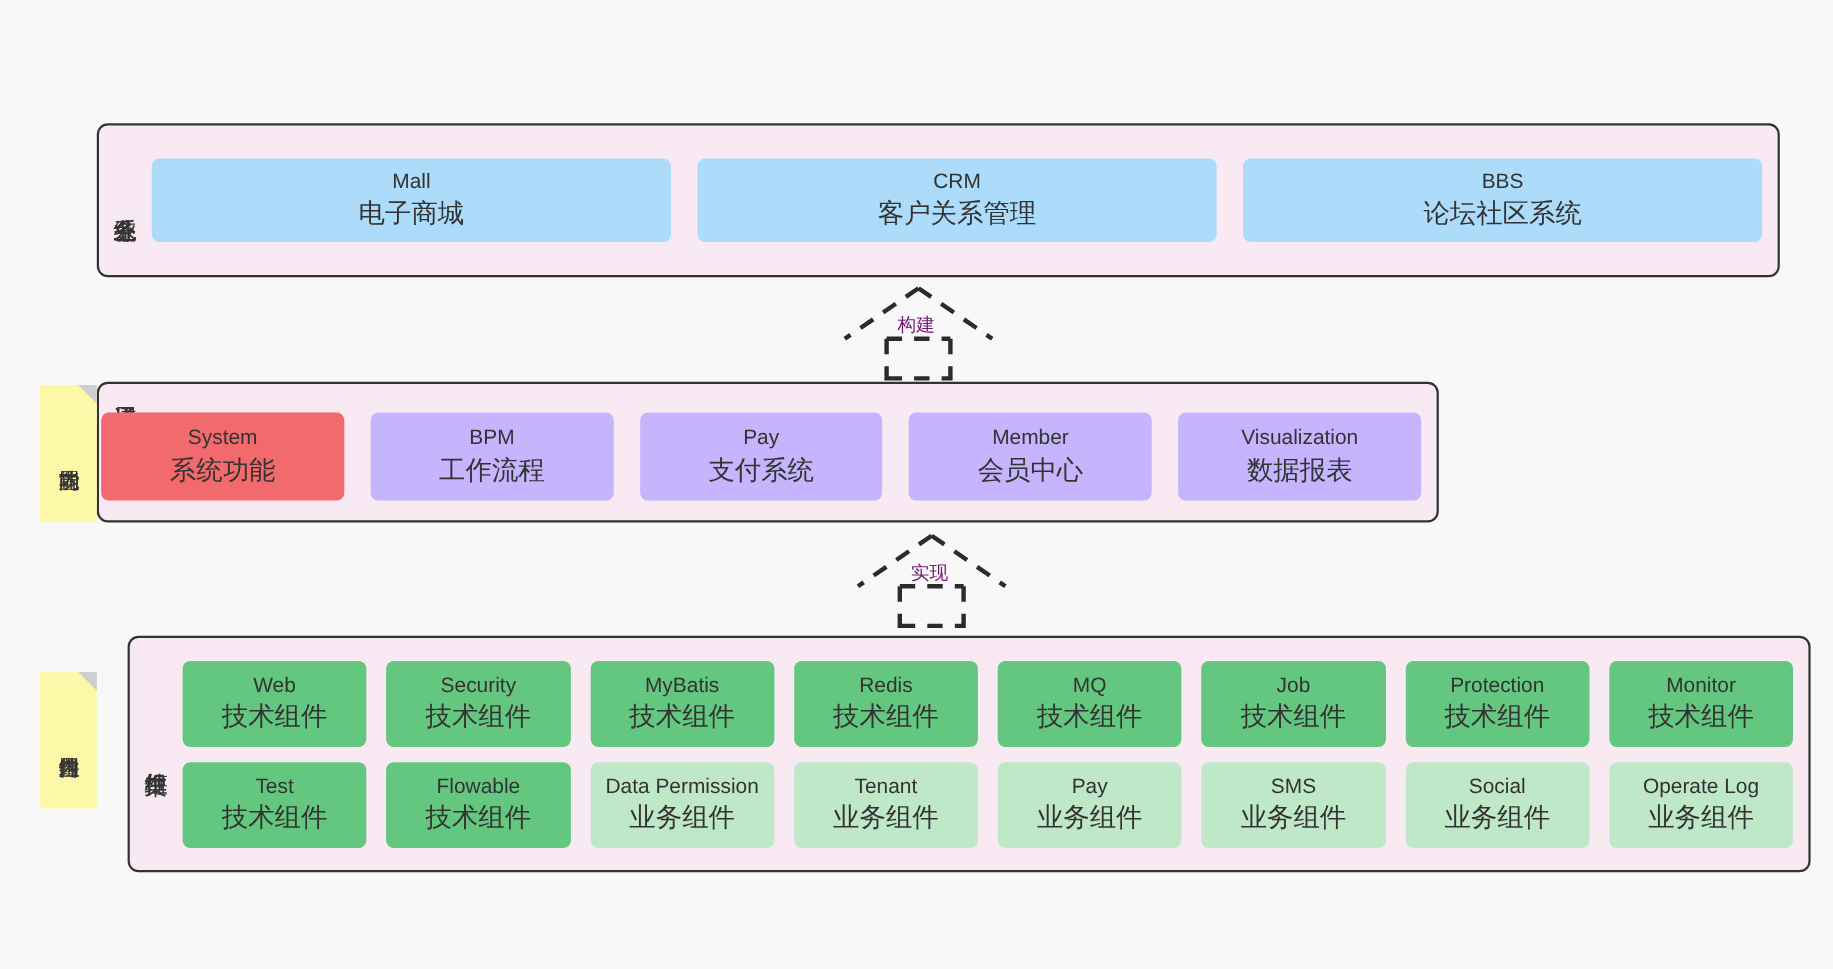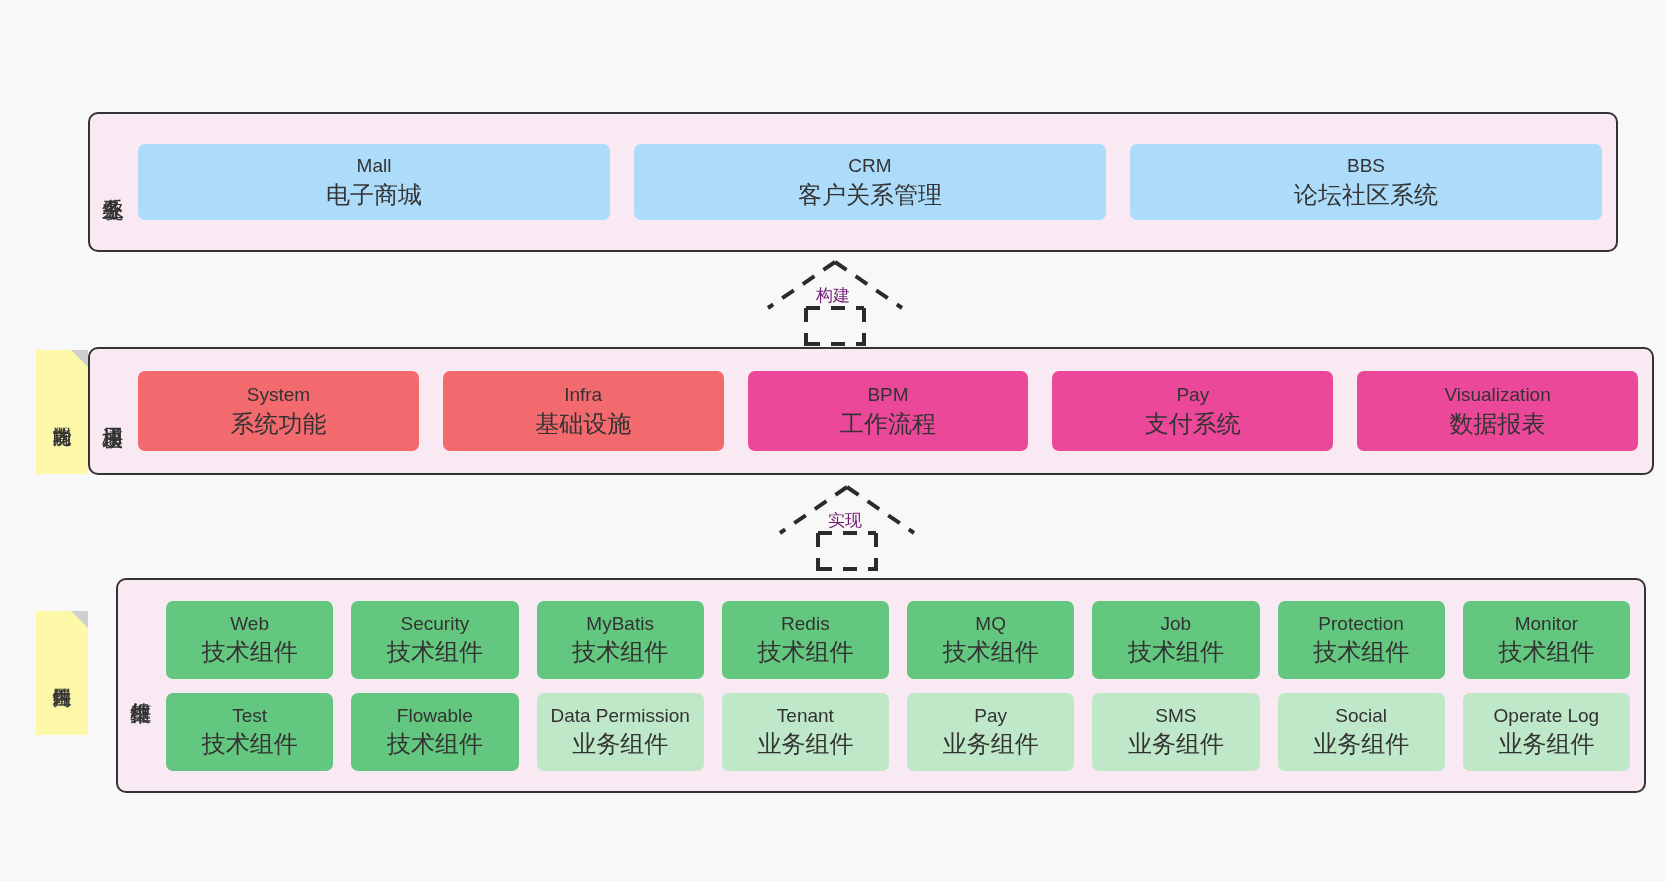--- a/index.html
+++ b/index.html
@@ -65,30 +65,30 @@
     line-height:1.30;
     color:#333333;
     box-sizing:border-box;
     padding:6px 4px;
   }
   .card .en{font-size:19px;}
   .card .cn{font-size:24px;}
 
   .c-blue{background:#ADDCFB;}
   .c-red{background:#F2696E;}
-  .c-pink{background:#ec4899;}
+  .c-pink{background:#c4b5fd;}
   .c-green{background:#64C77F;}
   .c-lgreen{background:#BFE8C8;}
 
   
   #layer-business{left:88px;top:112px;width:1530px;height:140px;}
   #layer-business .layer-body{padding:0 14px 0 2px;}
   #layer-business .card{height:76px;}
 
-  #layer-common{left:88px;top:347px;width:1566px;height:128px;}
+  #layer-common{left:88px;top:347px;width:1220px;height:128px;flex-direction:column;}
   #layer-common .layer-body{padding:0 14px 0 2px;}
   #layer-common .card{height:80px;}
 
   #layer-framework{left:88px;top:578px;width:1530px;height:215px;margin-left:28px;}
   #layer-framework .layer-body{padding:12px 14px 12px 2px;gap:14px;}
   #layer-framework .card{height:78px;}
   #layer-framework .row{gap:18px;}
 
   
   .note{
@@ -173,31 +173,31 @@
   </div>
 
   <div class="layer" id="layer-common">
     <div class="layer-title">通用模块</div>
     <div class="layer-body">
       <div class="row">
         <div class="card c-red">
           <span class="en">System</span>
           <span class="cn">系统功能</span>
         </div>
-        <div class="card c-red">
-          <span class="en">Infra</span>
-          <span class="cn">基础设施</span>
-        </div>
         <div class="card c-pink">
           <span class="en">BPM</span>
           <span class="cn">工作流程</span>
         </div>
         <div class="card c-pink">
           <span class="en">Pay</span>
           <span class="cn">支付系统</span>
+        </div>
+        <div class="card c-pink">
+          <span class="en">Member</span>
+          <span class="cn">会员中心</span>
         </div>
         <div class="card c-pink">
           <span class="en">Visualization</span>
           <span class="cn">数据报表</span>
         </div>
       </div>
     </div>
   </div>
 
   <div class="arrow" id="arrow-impl">

